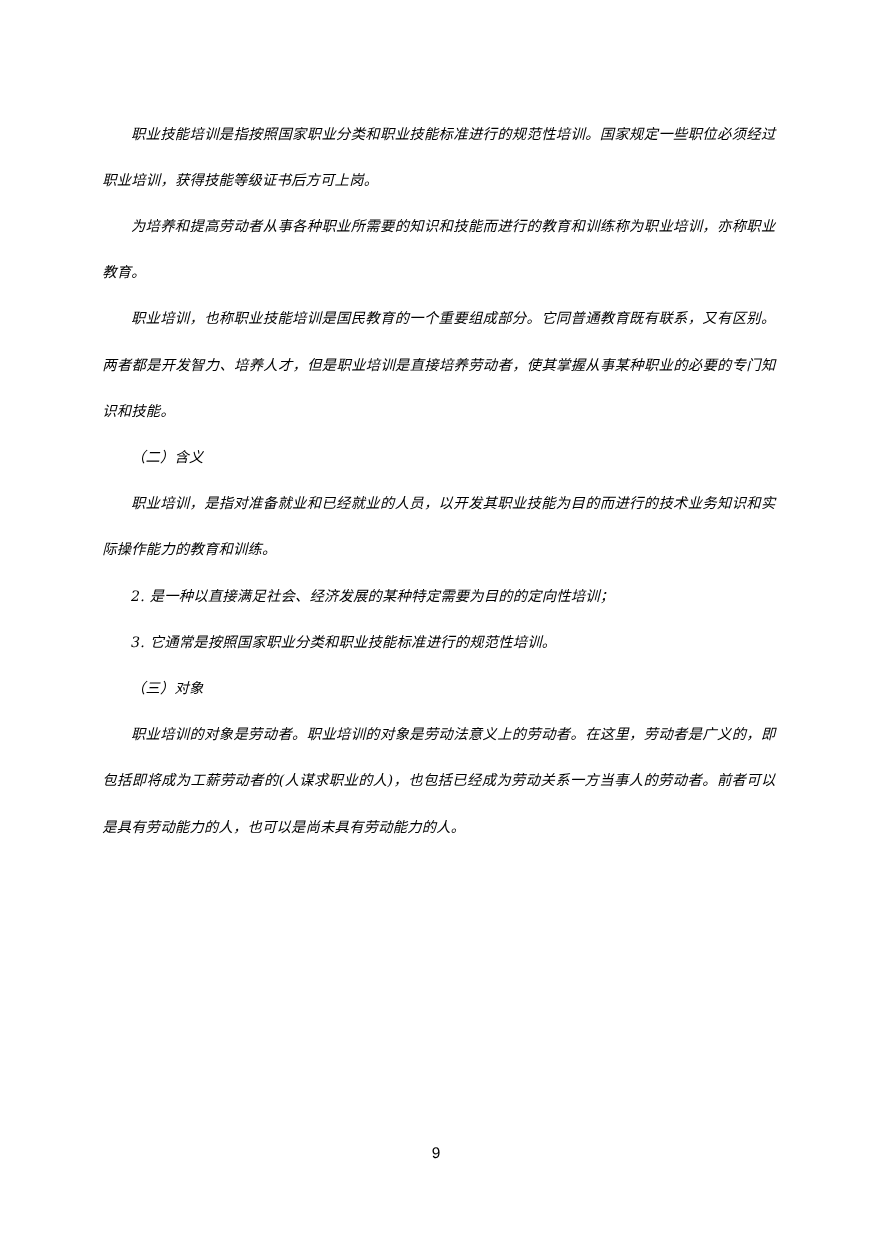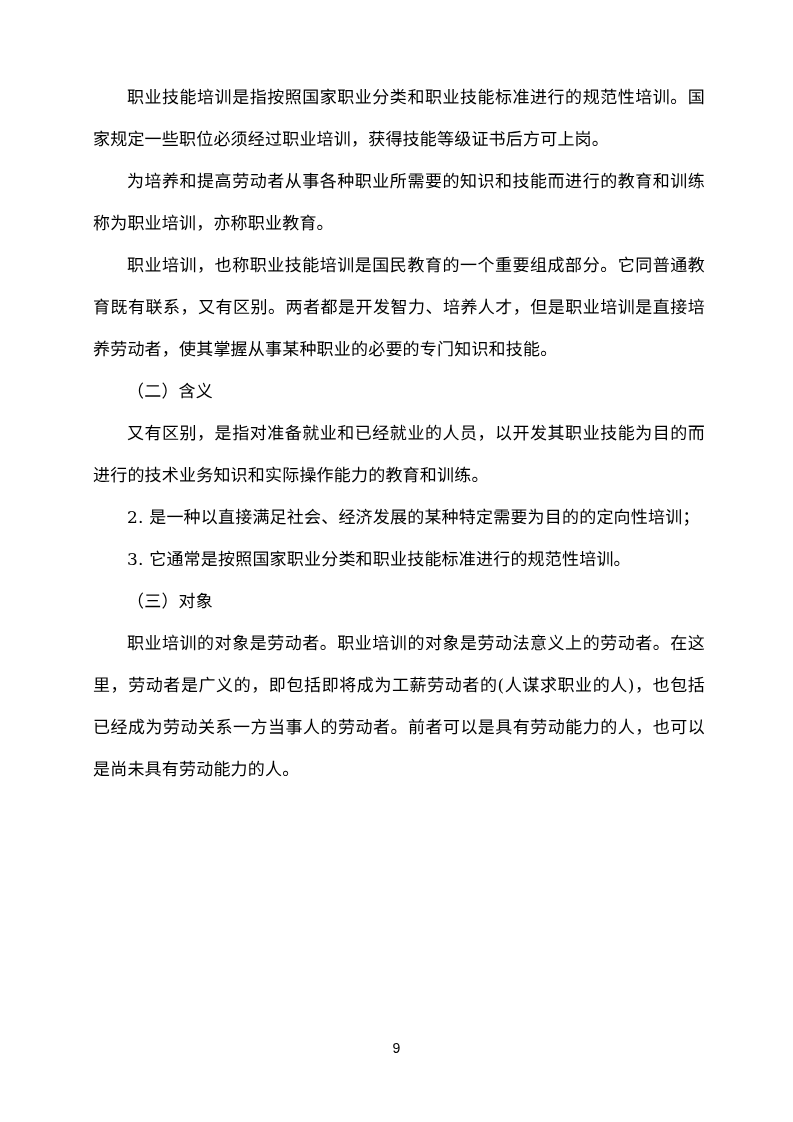--- a/index.html
+++ b/index.html
@@ -12,27 +12,28 @@
     width: 793px;
     height: 1122px;
     background: #ffffff;
     overflow: hidden;
     font-family: "DejaVu Serif", "Liberation Serif", serif;
     color: #000000;
   }
   .document-body {
     position: absolute;
     left: 93px;
-    top: 76px;
+    top: 102px;
     width: 612px;
-    font-size: 17px;
+    font-size: 13px;
     line-height: 42px;
     text-align: justify;
     text-justify: inter-character;
     letter-spacing: 0.2px;
+    font-style: italic;
   }
   .document-body p {
     margin: 0;
     padding: 0;
     text-indent: 2em;
     word-break: break-all;
   }
   .page-footer {
     position: absolute;
     left: 0;
@@ -47,20 +48,20 @@
 </style>
 </head>
 <body>
 
 <div class="page">
   <div class="document-body">
       <p>职业技能培训是指按照国家职业分类和职业技能标准进行的规范性培训。国家规定一些职位必须经过职业培训，获得技能等级证书后方可上岗。</p>
       <p>为培养和提高劳动者从事各种职业所需要的知识和技能而进行的教育和训练称为职业培训，亦称职业教育。</p>
       <p>职业培训，也称职业技能培训是国民教育的一个重要组成部分。它同普通教育既有联系，又有区别。两者都是开发智力、培养人才，但是职业培训是直接培养劳动者，使其掌握从事某种职业的必要的专门知识和技能。</p>
       <p>（二）含义</p>
-      <p>又有区别，是指对准备就业和已经就业的人员，以开发其职业技能为目的而进行的技术业务知识和实际操作能力的教育和训练。</p>
+      <p>职业培训，是指对准备就业和已经就业的人员，以开发其职业技能为目的而进行的技术业务知识和实际操作能力的教育和训练。</p>
       <p>2. 是一种以直接满足社会、经济发展的某种特定需要为目的的定向性培训；</p>
       <p>3. 它通常是按照国家职业分类和职业技能标准进行的规范性培训。</p>
       <p>（三）对象</p>
       <p>职业培训的对象是劳动者。职业培训的对象是劳动法意义上的劳动者。在这里，劳动者是广义的，即包括即将成为工薪劳动者的(人谋求职业的人)，也包括已经成为劳动关系一方当事人的劳动者。前者可以是具有劳动能力的人，也可以是尚未具有劳动能力的人。</p>
     </div>
   <div class="page-footer">9</div>
 </div>
 
 </body></html>

